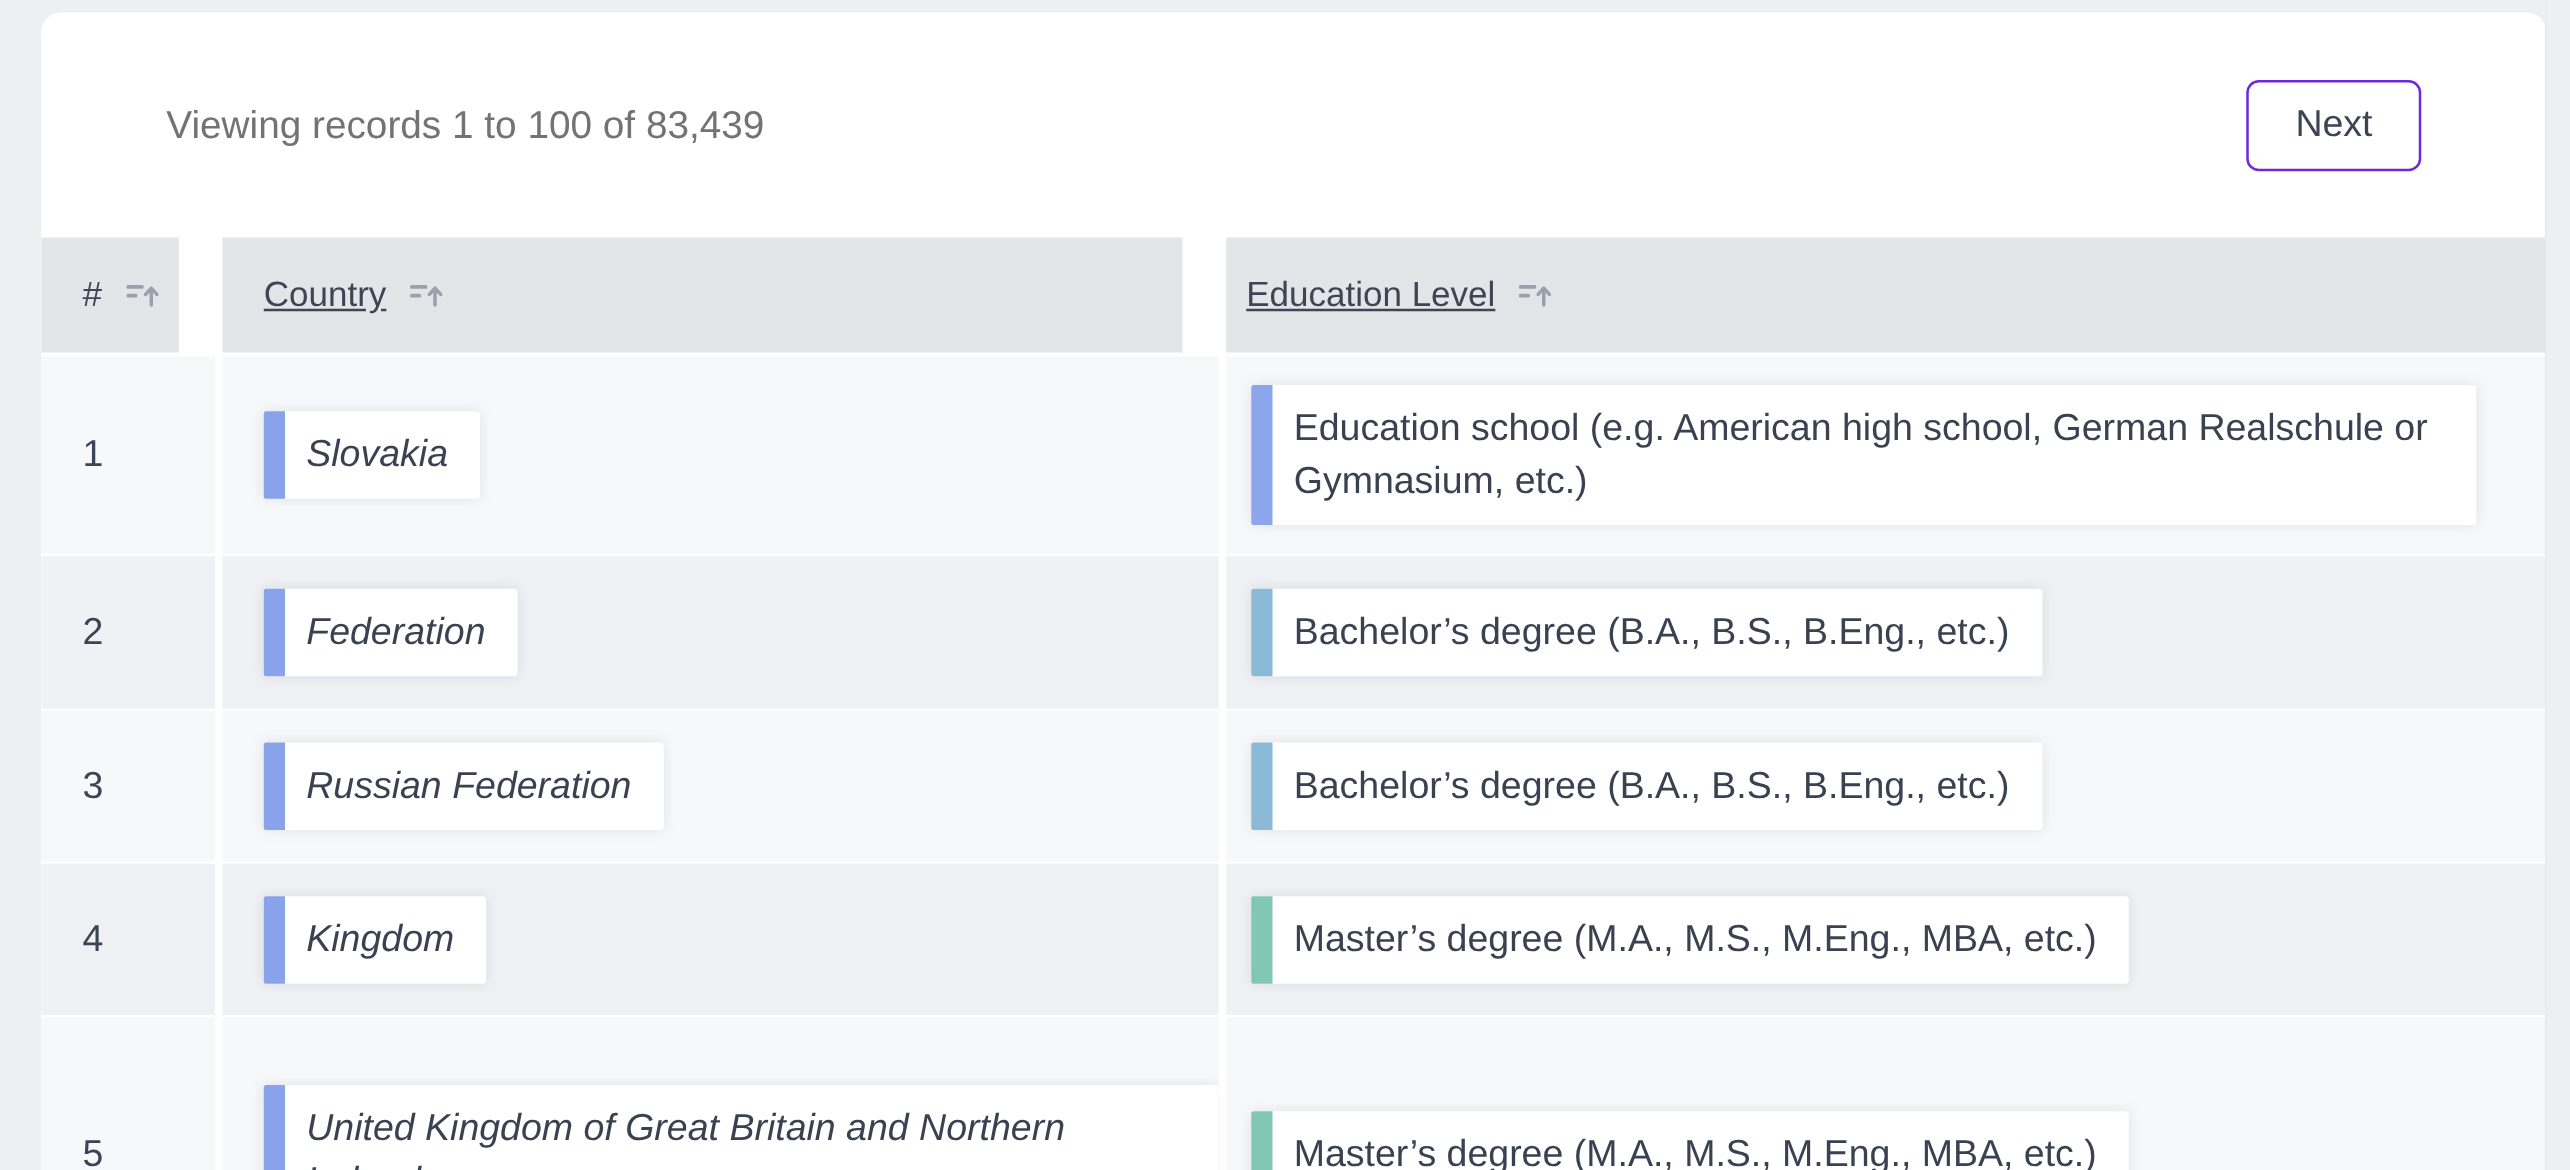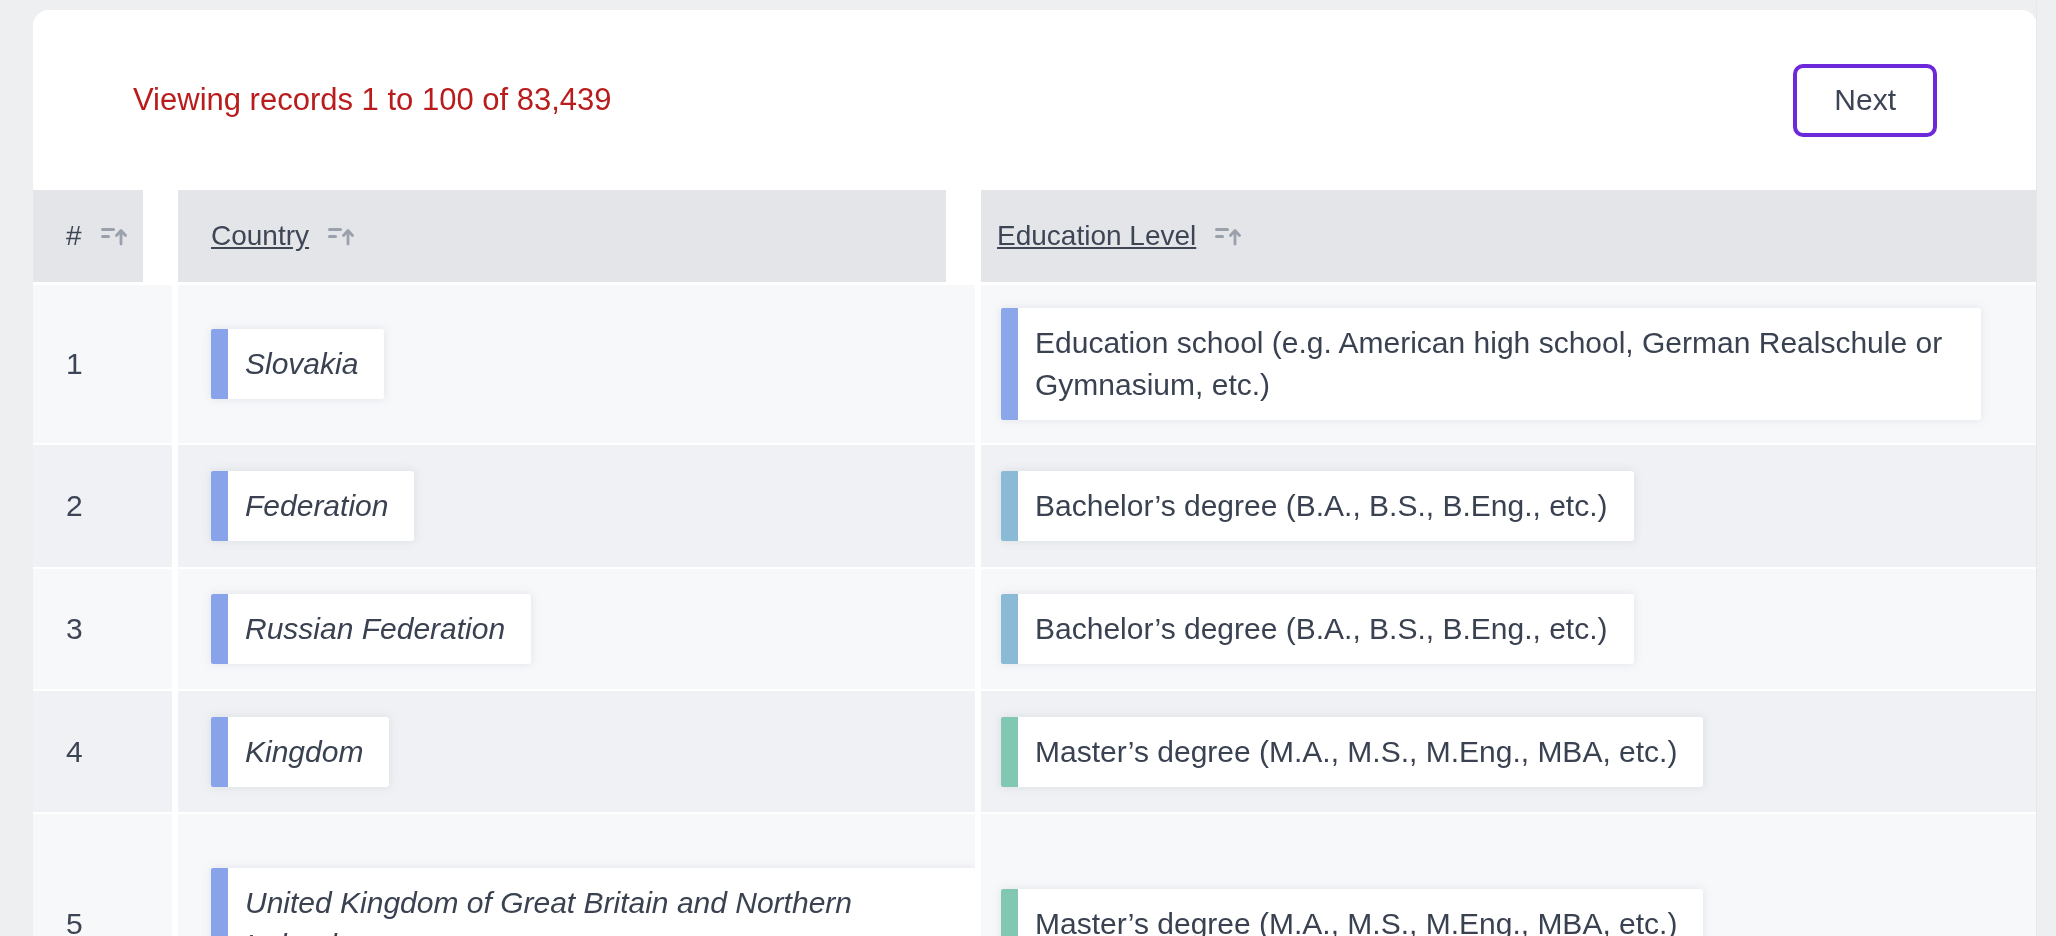--- a/index.html
+++ b/index.html
@@ -14,24 +14,24 @@
   .card{
     position:absolute;left:33px;top:10px;width:2004px;height:926px;
     background:#ffffff;border-radius:16px 16px 0 0;
     display:flex;flex-direction:column;overflow:hidden;
   }
   
   .toolbar{
     height:180px;flex:0 0 auto;display:flex;align-items:center;
     padding:0 100px;background:#ffffff;
   }
-  .status-text{font-size:31px;color:#b91c1c;}
+  .status-text{font-size:31px;color:#737373;}
   .next-btn{
     margin-left:auto;height:73px;padding:0 37px;
-    background:#ffffff;border:4px solid #6d28d9;border-radius:10px;
+    background:#ffffff;border:2px solid #6d28d9;border-radius:10px;
     font-family:inherit;font-size:30px;color:#3c4455;cursor:pointer;
   }
   
   .thead,.tr{
     display:grid;
     grid-template-columns:139px 797px 1fr;
     column-gap:6px;
     background:#ffffff;
     box-sizing:border-box;
   }

